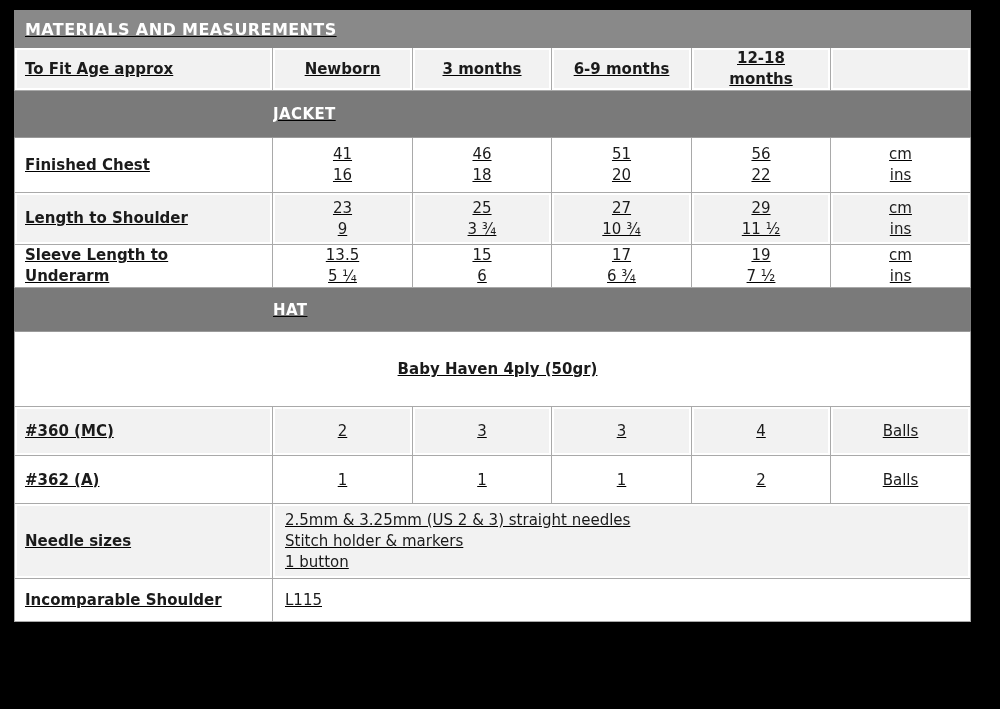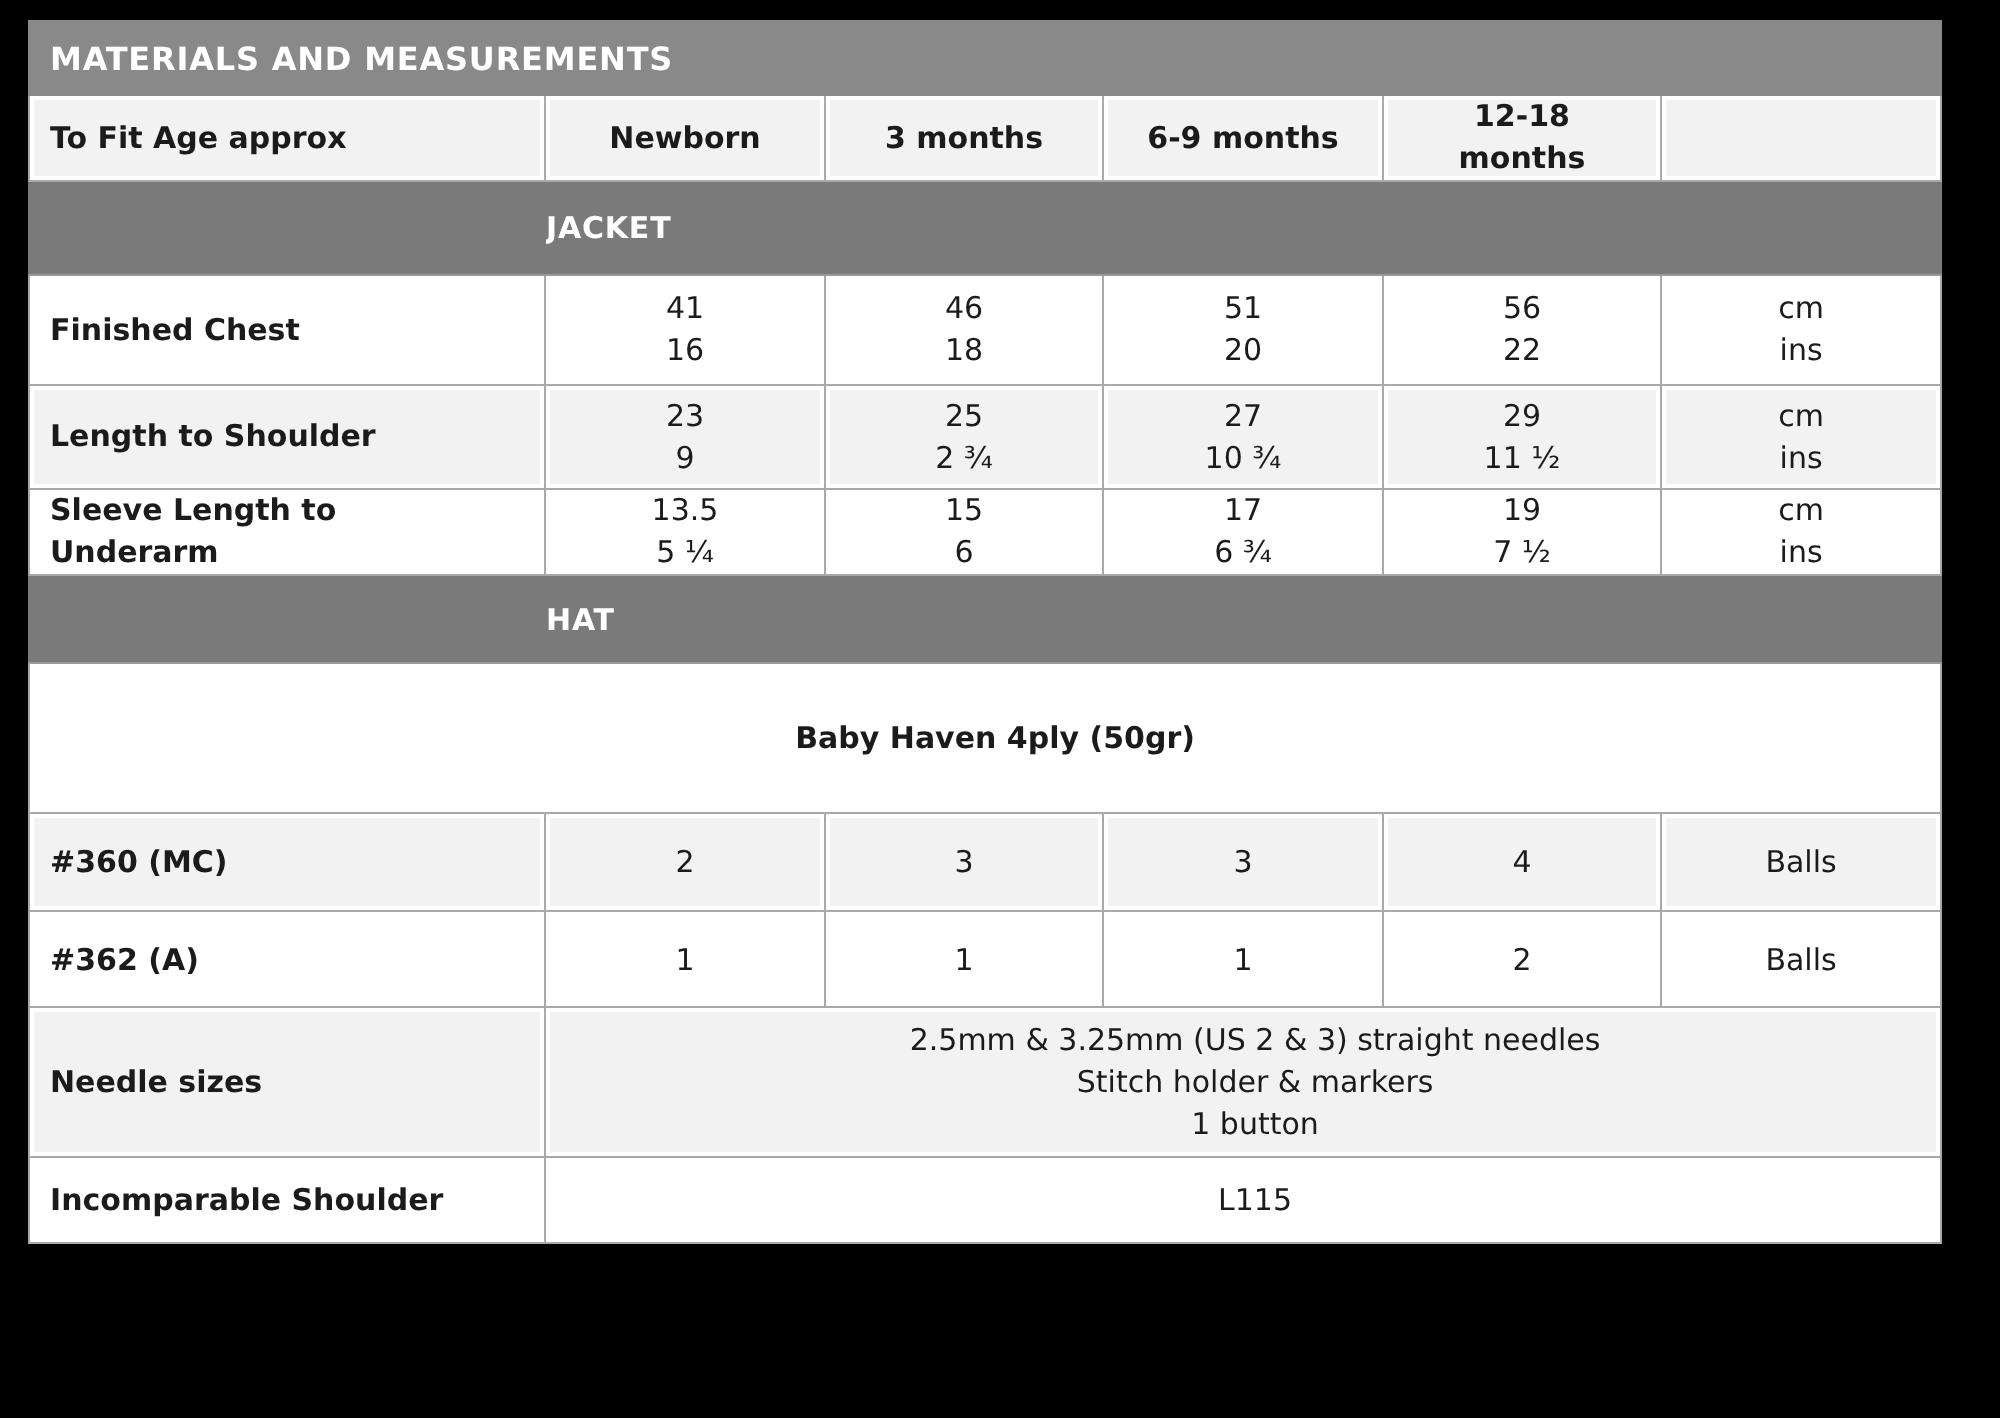--- a/index.html
+++ b/index.html
@@ -9,20 +9,21 @@
     position: relative;
     overflow: hidden;
     font-family: "DejaVu Sans", "Liberation Sans", sans-serif;
   }
   .frame { position: absolute; left: 14px; top: 10px; width: 956px; }
   table.spec {
     border-collapse: collapse;
     table-layout: fixed;
     width: 956px;
     background: #a21caf;
+    text-decoration: underline;
   }
   td {
     border: 1px solid #a9a9a9;
     vertical-align: middle;
     font-size: 15px;
     color: #1b1b1b;
     padding: 0;
     overflow: hidden;
   }
   
@@ -54,21 +55,21 @@
     font-size: 15px;
     text-align: left;
     letter-spacing: 0.4px;
   }
   .label-cell { text-align: left; padding-left: 10px; font-weight: bold; }
   .label-text { max-width: 200px; line-height: 21px; }
   .num-cell, .unit-cell, .head-cell { text-align: center; }
   .head-cell { font-weight: bold; }
   .stack { line-height: 21px; }
   .narrow { max-width: 72px; margin: 0 auto; line-height: 21px; }
-  .span-left { text-align: center; padding-left: 12px; }
+  .span-left { text-align: left; padding-left: 12px; }
   .lines div { line-height: 21px; }
   .heading-cell { text-align: center; padding-left: 10px; font-weight: bold; }
   
   .h37 { height: 37px; } .h43 { height: 43px; } .h44 { height: 44px; border-radius: 22px; }
   .h47 { height: 47px; } .h48 { height: 48px; } .h49 { height: 49px; margin-left: 37px; }
   .h52 { height: 52px; } .h53 { height: 39px; } .h55 { height: 55px; }
   .h75 { height: 75px; }
 </style>
 </head>
 <body>
@@ -135,21 +136,21 @@
     <tr class="light h52">
       <td class="label-cell">
             <div class="label-text">Length to Shoulder</div>
           </td>
       <td class="num-cell">
             <div class="stack">23</div>
             <div class="stack">9</div>
           </td>
       <td class="num-cell">
             <div class="stack">25</div>
-            <div class="stack">2 ¾</div>
+            <div class="stack">3 ¾</div>
           </td>
       <td class="num-cell">
             <div class="stack">27</div>
             <div class="stack">10 ¾</div>
           </td>
       <td class="num-cell">
             <div class="stack">29</div>
             <div class="stack">11 ½</div>
           </td>
       <td class="unit-cell">

